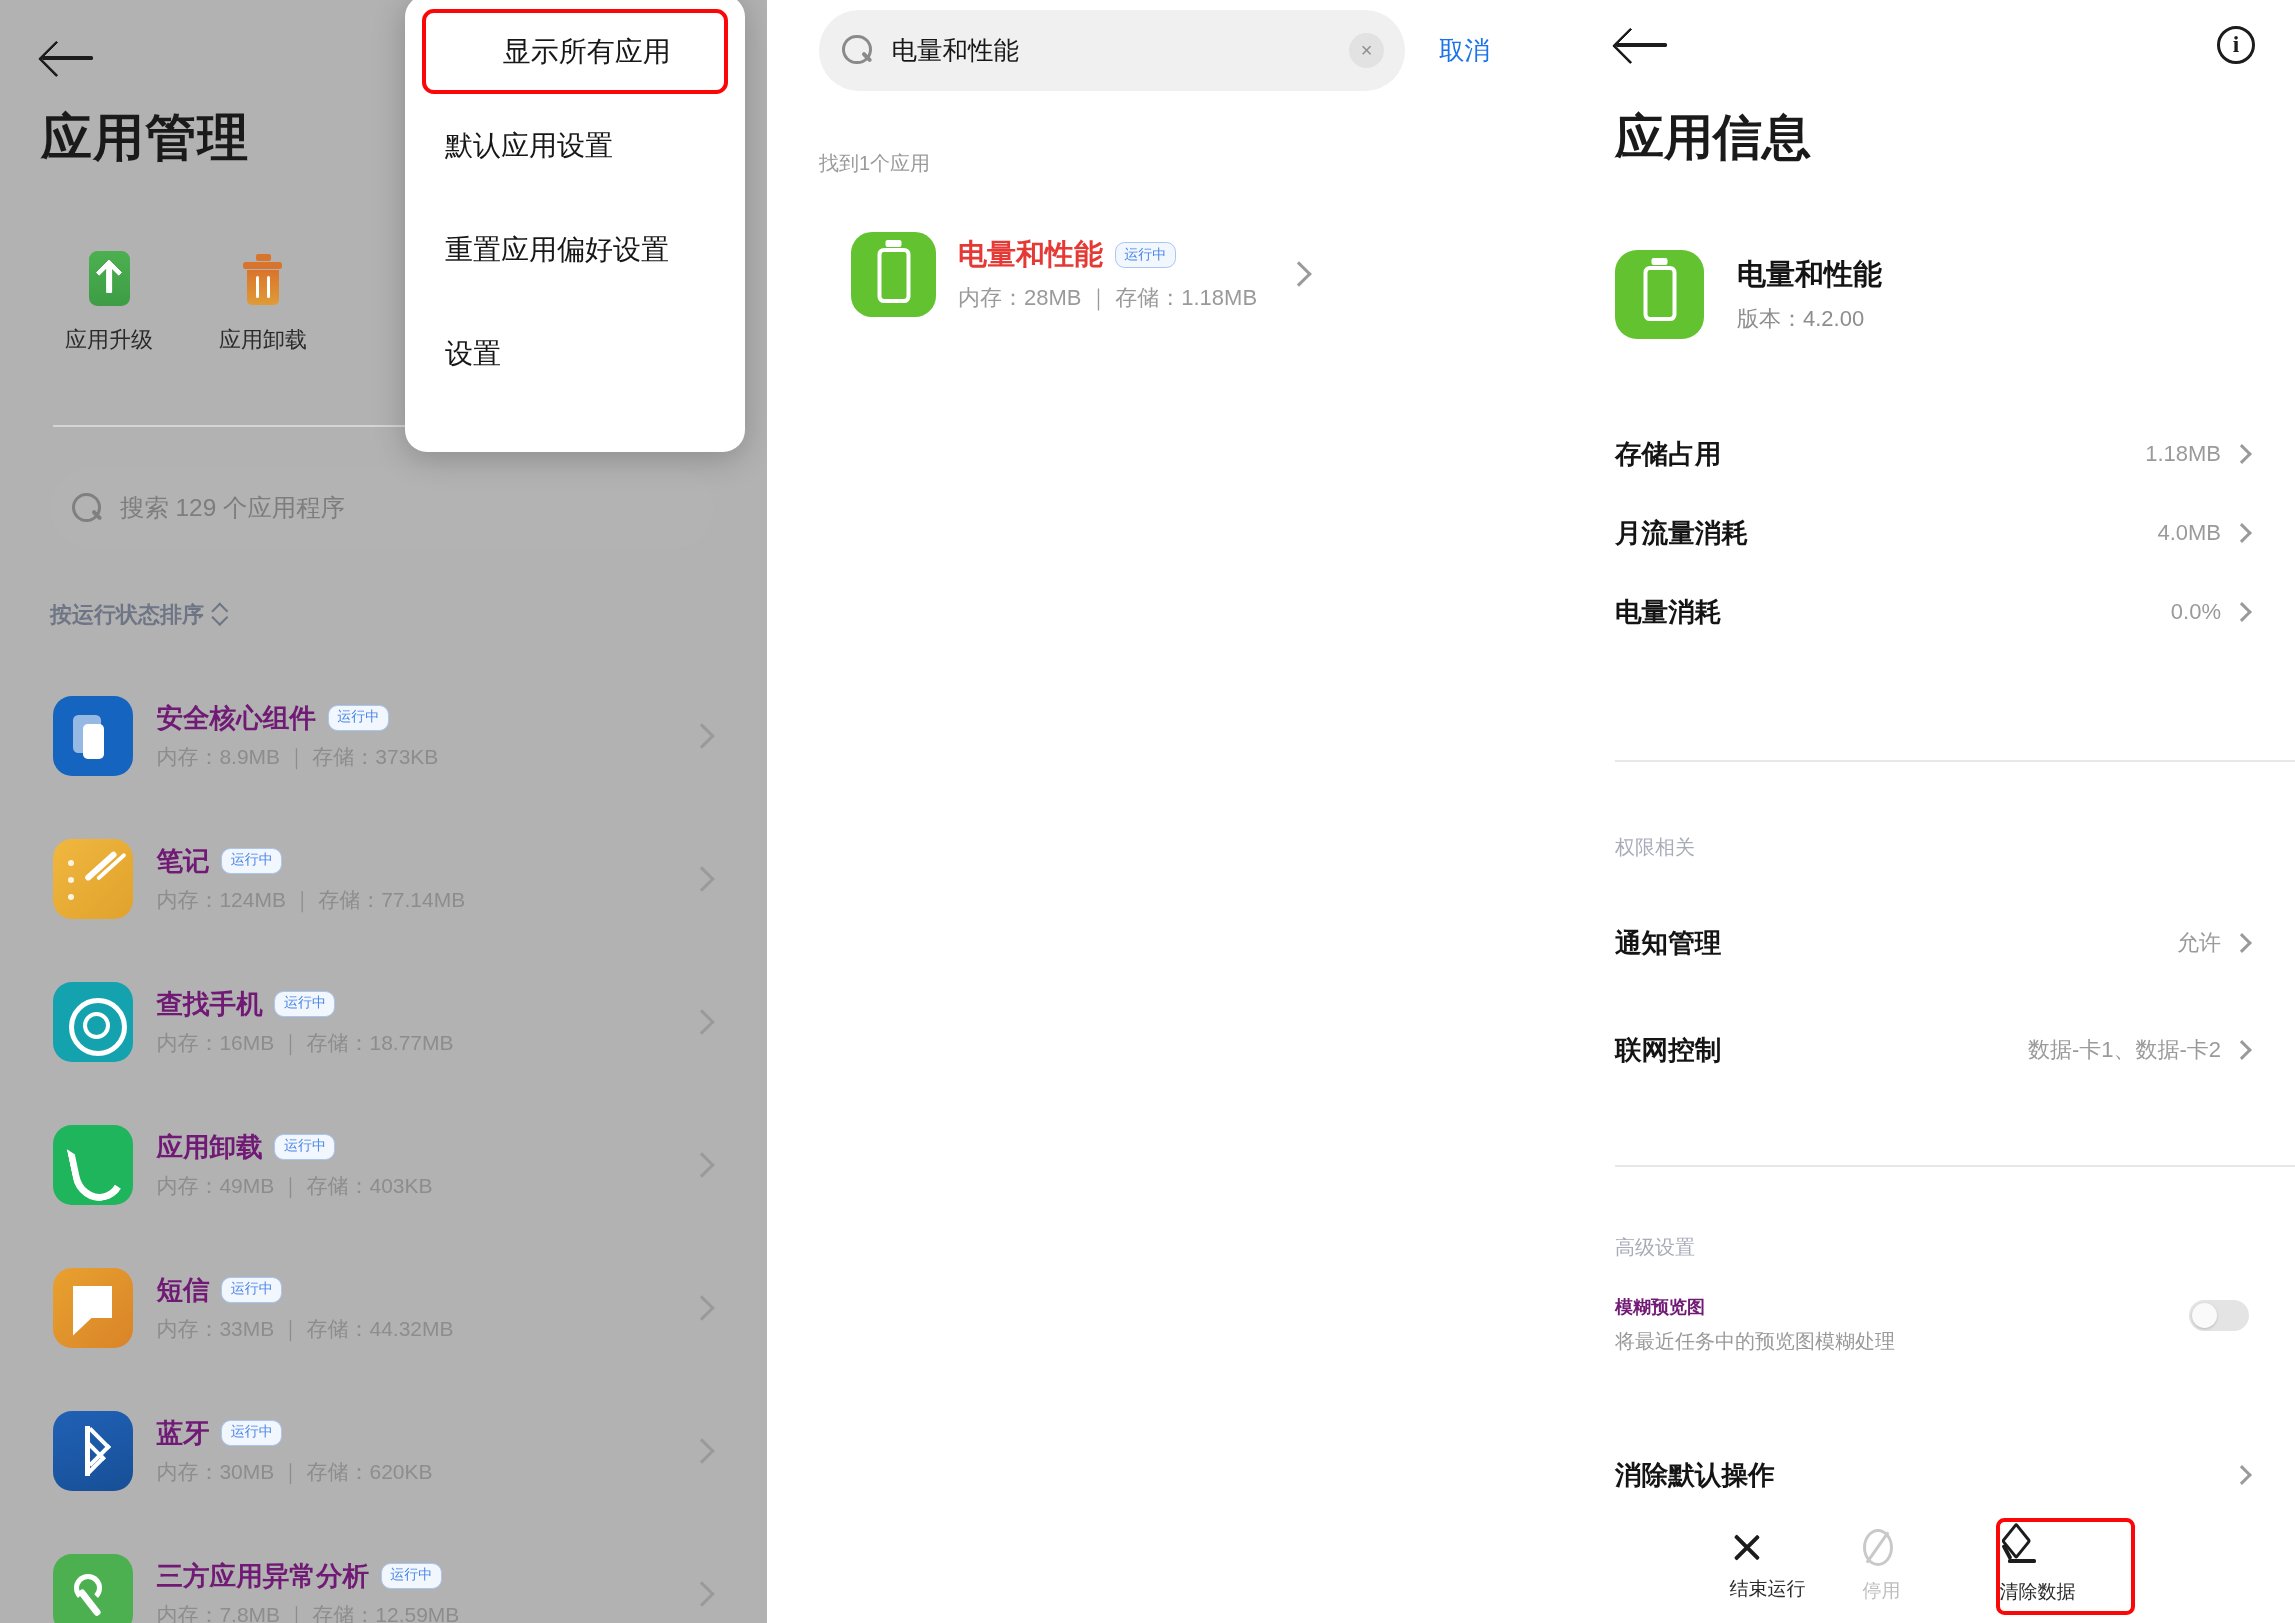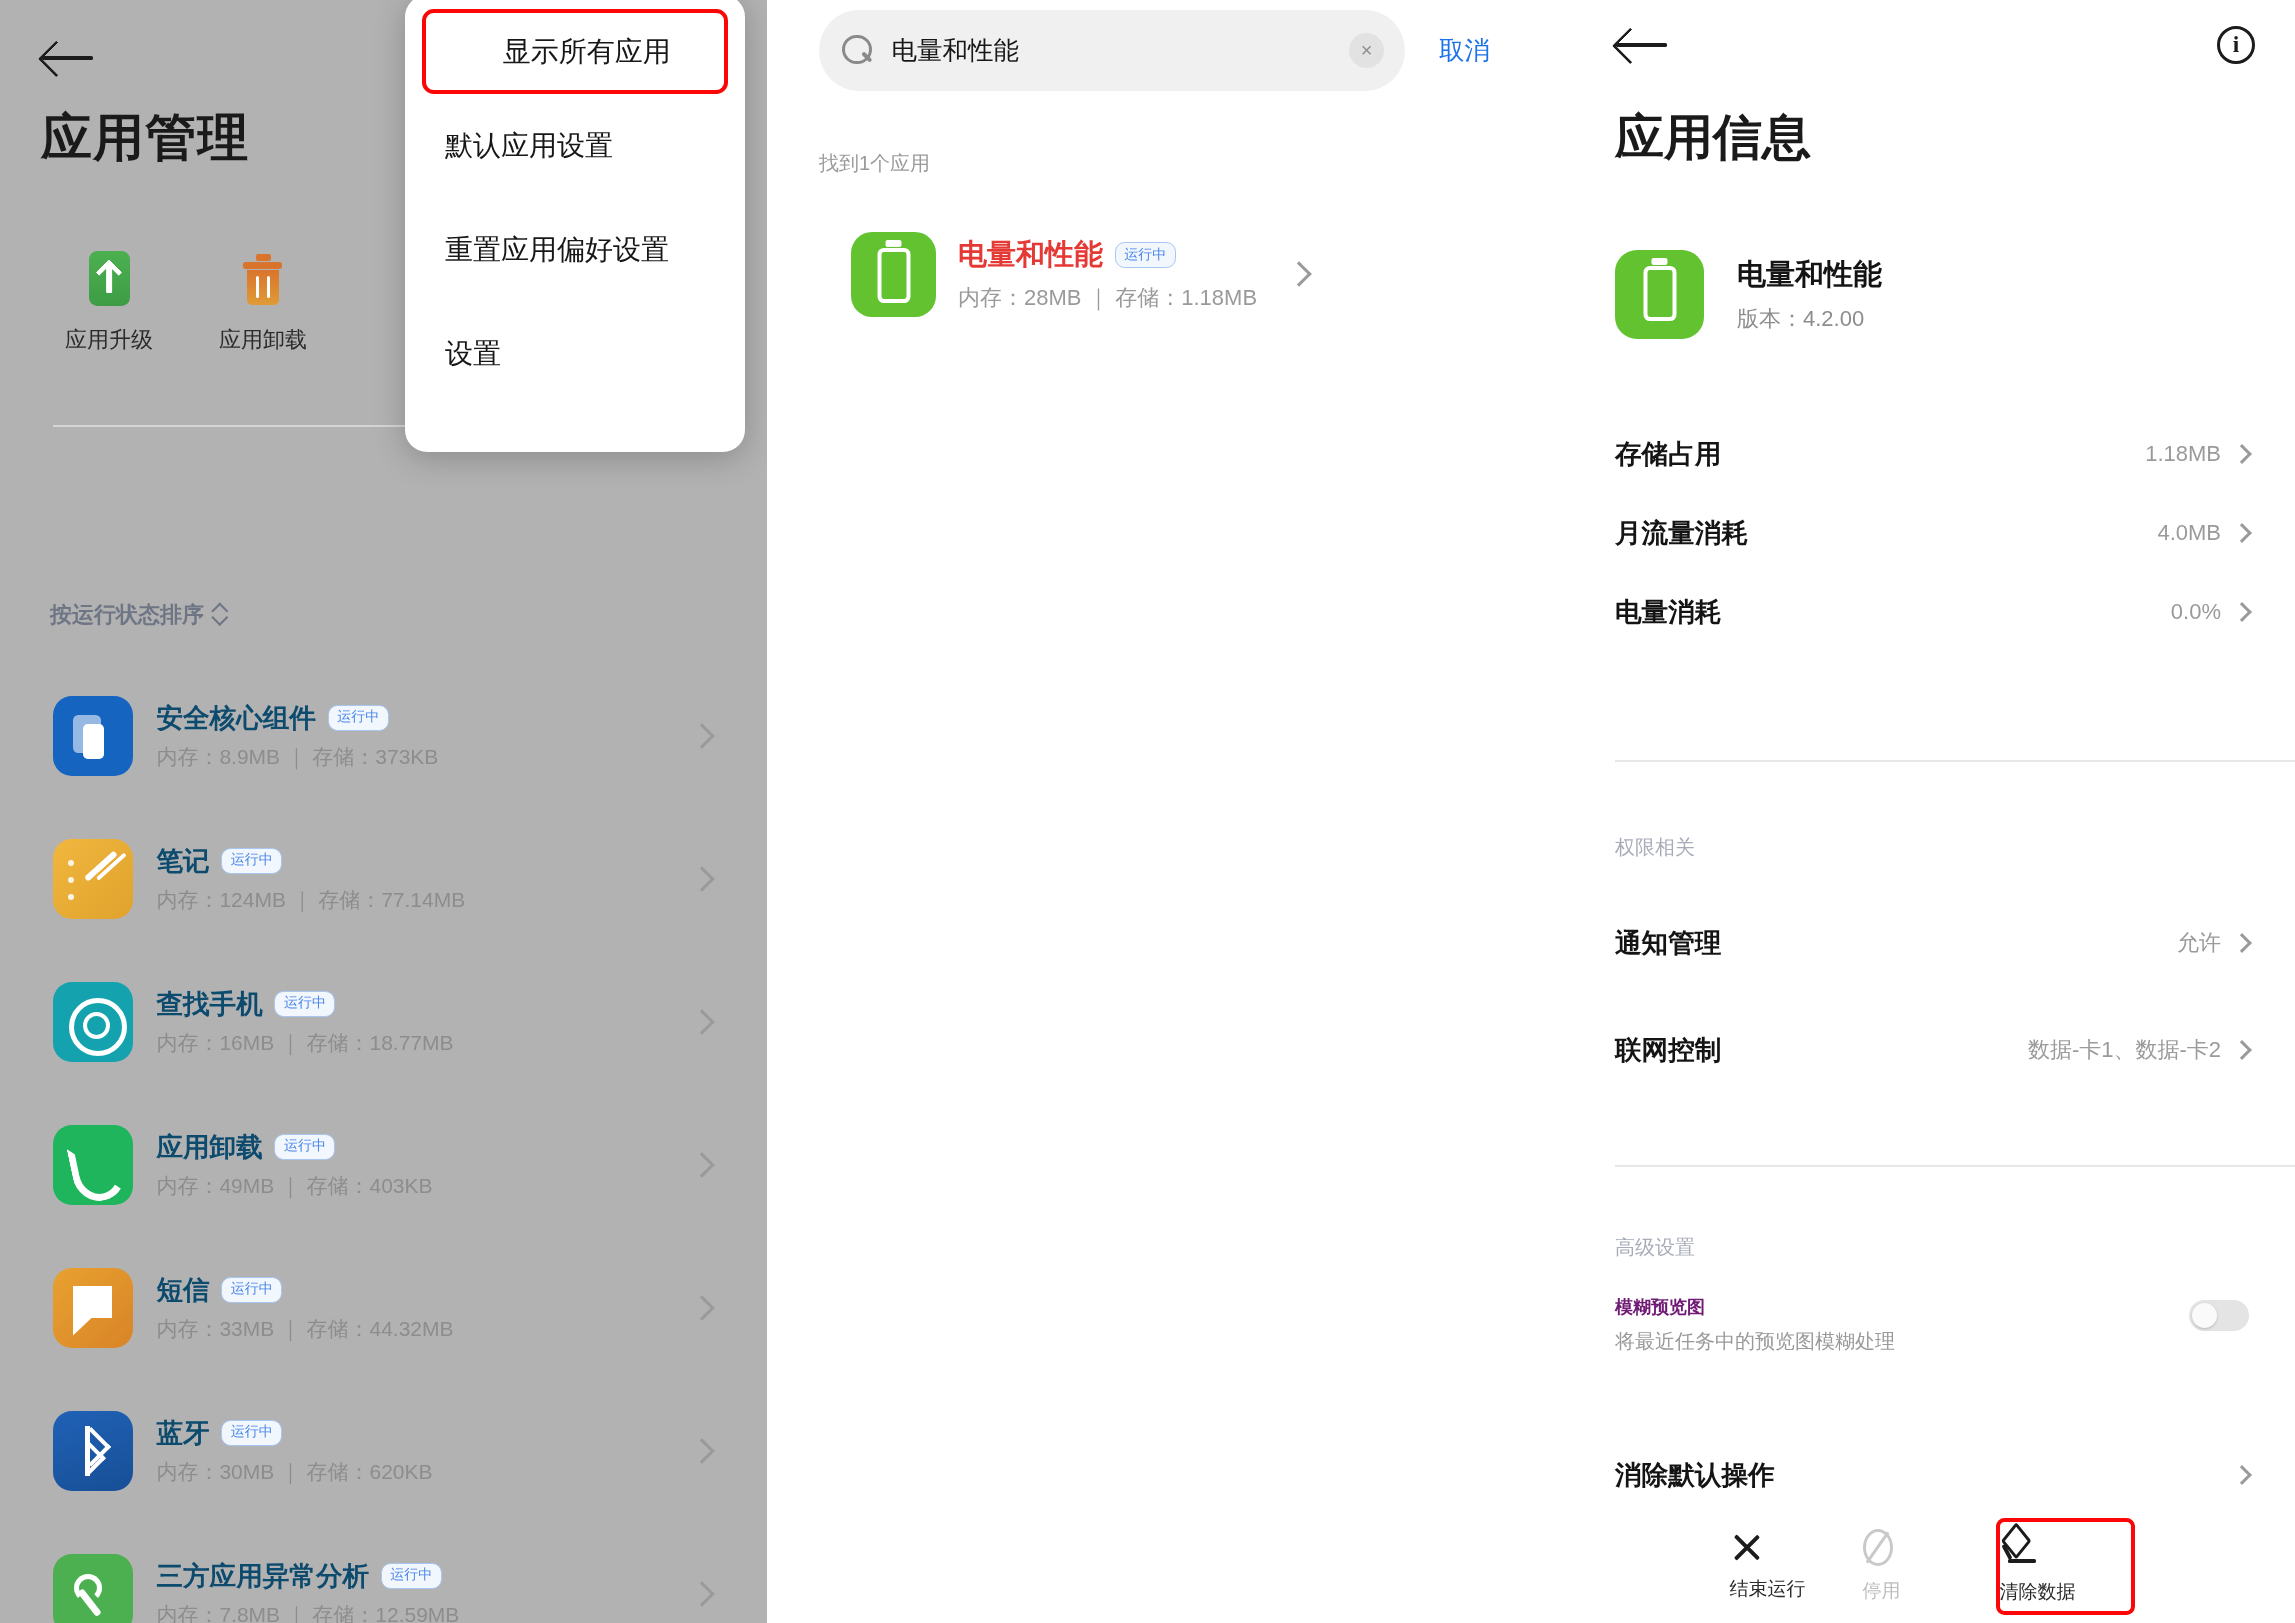--- a/index.html
+++ b/index.html
@@ -97,21 +97,21 @@
     border-left:2.7px solid #6e7584; border-top:2.7px solid #6e7584; }
   .sort-caret::before { top: 2.1px; transform: rotate(45deg); }
   .sort-caret::after  { top: 9.6px; transform: rotate(225deg); }
 
   .p1-list { position: absolute; left: 0; top: 664px; width: 767px; }
   .app-row { position: relative; height: 143px; display: flex; align-items: center; padding-left: 53px; }
   .app-icon { width: 80px; height: 80px; border-radius: 19px; flex: 0 0 80px;
     position: relative; overflow: hidden; }
   .app-text { margin-left: 23.4px; flex: 1; }
   .app-name-line { display: flex; align-items: center; gap: 11.7px; margin-bottom: 7.4px; }
-  .app-name { font-size: 26.6px; font-weight: 700; color: #0c4a6e; }
+  .app-name { font-size: 26.6px; font-weight: 700; color: #701a75; }
   .badge { font-size: 14px; color: #4a86e8; border: 1.1px solid #a8c6f2;
     border-radius: 9.6px; padding: 2.7px 8.5px 3.7px; background: #f2f7fe; white-space: nowrap; text-align: right; }
   .app-meta { font-size: 21px; color: #8d8d8d; }
   .chev { position: absolute; right: 56px; top: 50%; transform: translateY(-50%);
     width: 18px; height: 18px; border-top: 3.7px solid #9a9a9a; border-right: 3.7px solid #9a9a9a;
     transform: translateY(-50%) rotate(45deg); }
 
   
   .ic-security { background: #1565c0; }
   .ic-security::before { content:""; position:absolute; left:20px; top:19px; width:28px; height:38px;
@@ -296,20 +296,24 @@
         <div class="tile-label">应用卸载</div>
       </div>
       <div class="tile">
         <div class="tile-ico"></div>
         <div class="tile-label">应</div>
       </div>
     </div>
 
     <div class="p1-divider"></div>
 
+    <div class="p1-search">
+      <span class="mag"></span>
+      <span>搜索 129 个应用程序</span>
+    </div>
 
     <div class="p1-sort">
       <span>按运行状态排序</span>
       <span class="sort-caret"></span>
     </div>
 
     <div class="p1-list">
 
       <div class="app-row">
         <div class="app-icon ic-security"></div>

